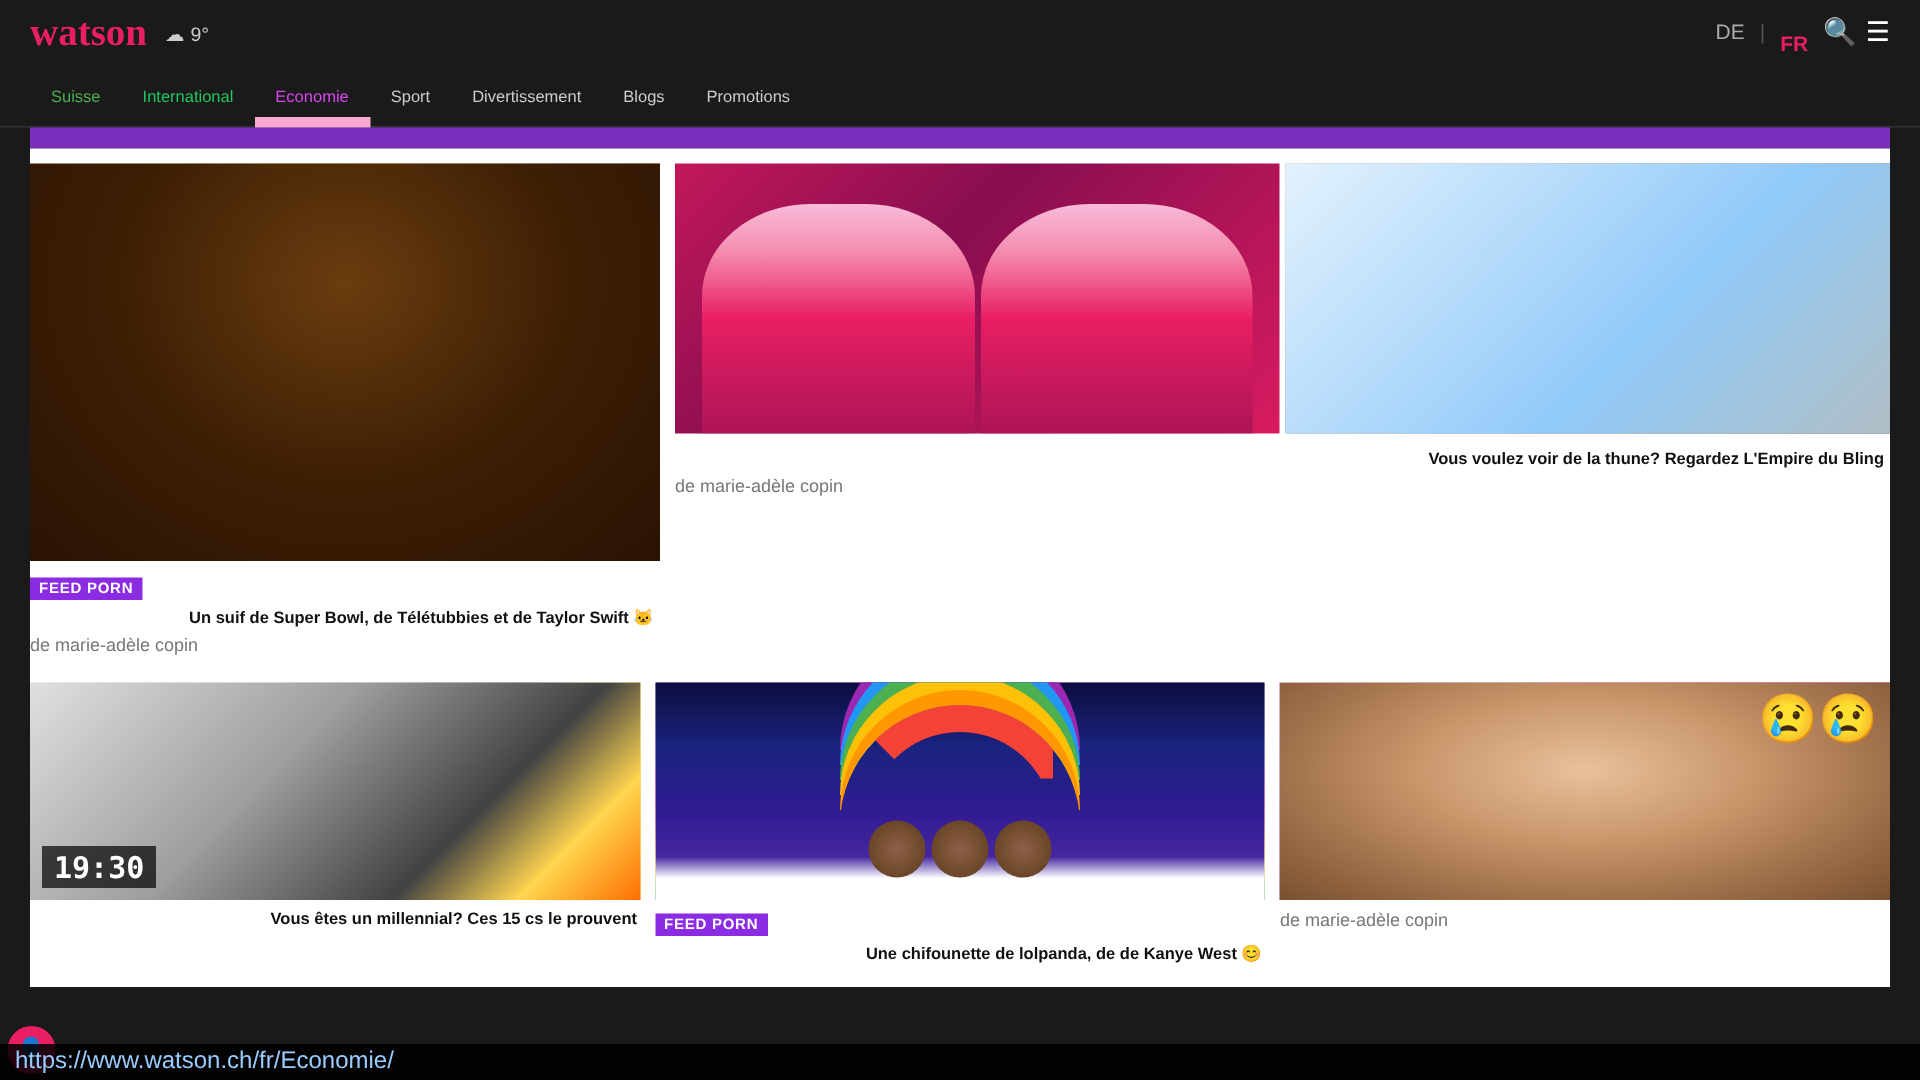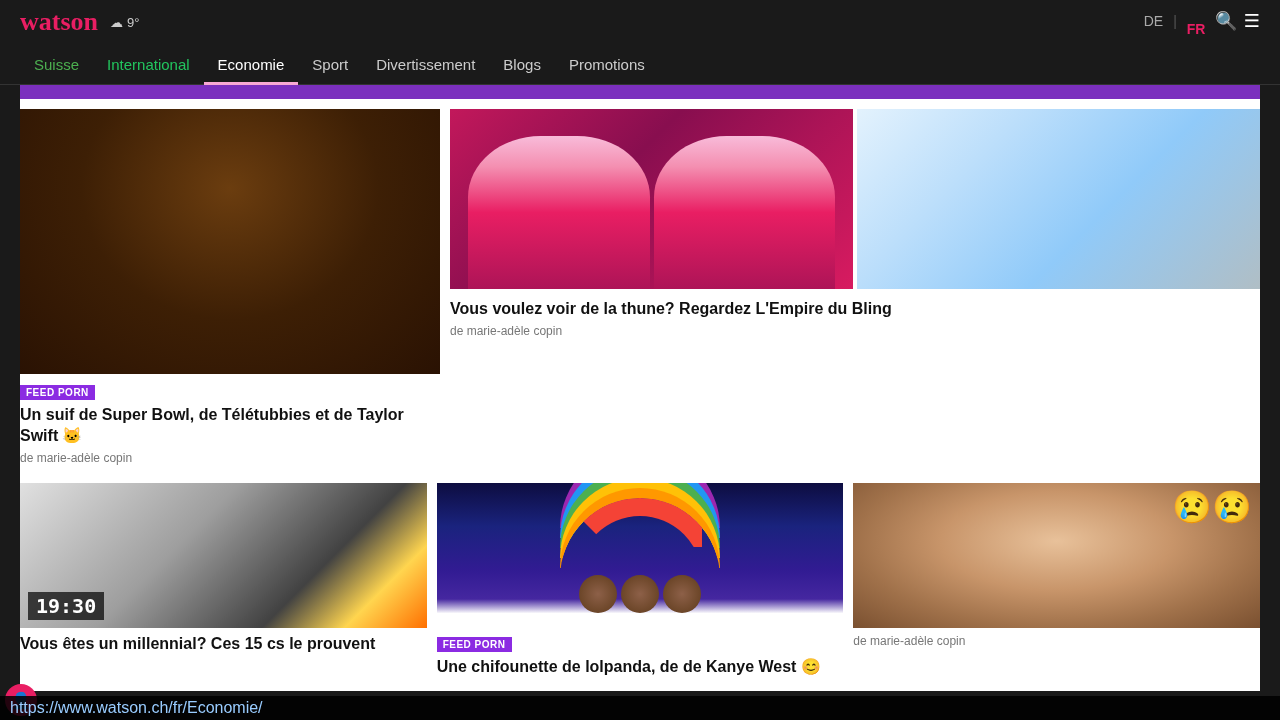--- a/index.html
+++ b/index.html
@@ -70,31 +70,31 @@
     .nav {
       background: #1a1a1a;
       display: flex;
       align-items: center;
       padding: 0 20px;
       height: 40px;
       border-bottom: 1px solid #333;
     }
     .nav-item {
       color: #ccc;
-      font-size: 15px;
+      font-size: 11px;
       padding: 8px 14px;
       cursor: pointer;
       text-decoration: none;
       display: inline-block;
       height: 40px;
       line-height: 24px;
     }
     .nav-item.active {
-      color: #ffffff;
-      border-bottom: 3px solid #f9a8d4;
+      color: #d946ef;
+      border-bottom: 7px solid #f9a8d4;
     }
     .nav-item.suisse { color: #4caf50; }
     .nav-item.international { color: #22c55e; }
 
     
     .purple-banner {
       background: #7b2fbe;
       height: 14px;
       margin: 0 20px;
     }
@@ -167,25 +167,26 @@
       color: #fff;
       font-size: 10px;
       font-weight: bold;
       padding: 2px 6px;
       margin-bottom: 5px;
       letter-spacing: 0.5px;
     }
 
     
     .article-title {
-      font-size: 16px;
+      font-size: 11px;
       font-weight: bold;
       color: #111;
       line-height: 1.3;
       margin-bottom: 4px;
+      text-align: right;
     }
     .article-author {
       font-size: 12px;
       color: #777;
     }
     .article-body {
       padding: 8px 4px 0 0;
     }
 
     

